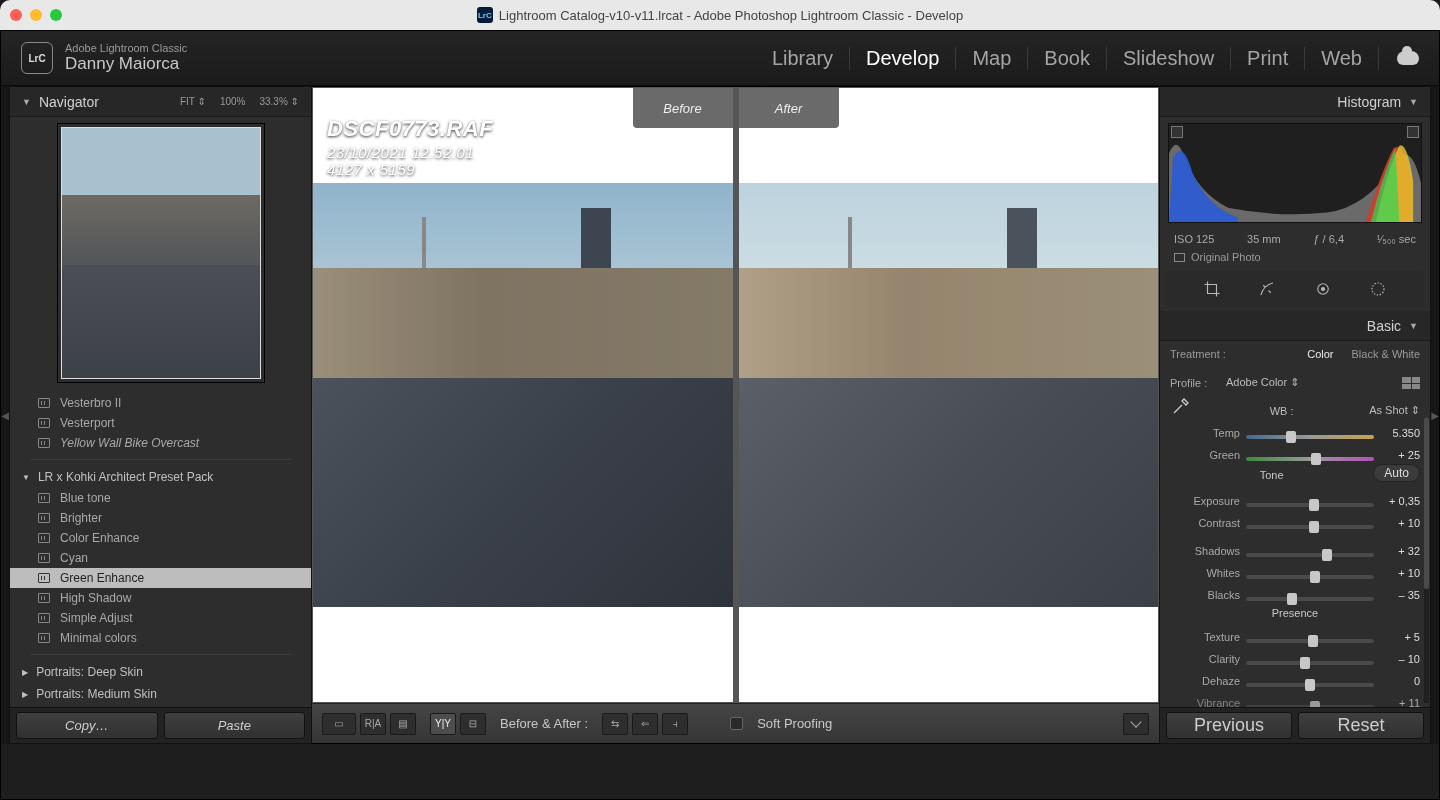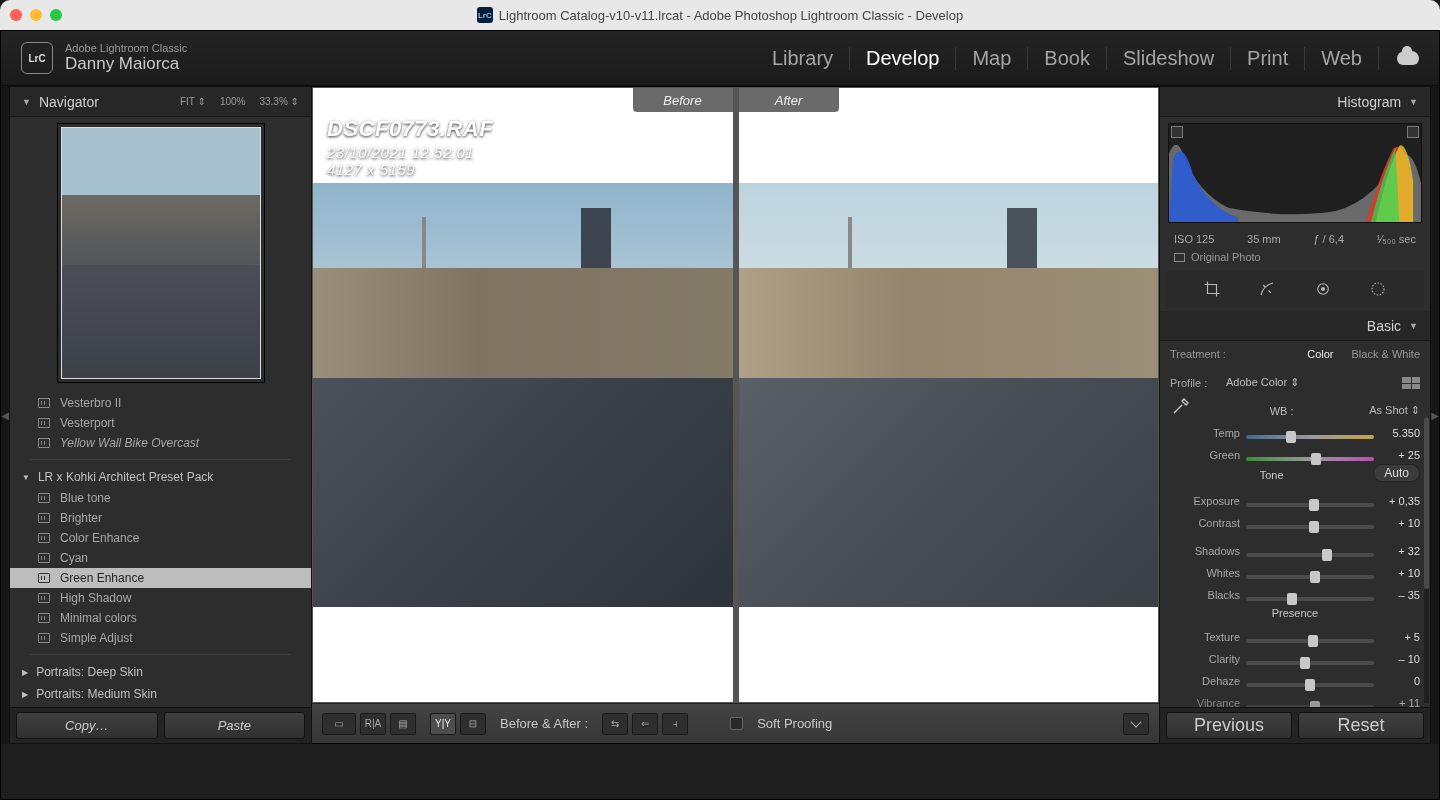--- a/index.html
+++ b/index.html
@@ -48,21 +48,21 @@
 .prow.italic{font-style:italic}
 .pgroup{height:22px;display:flex;align-items:center;padding-left:12px;gap:8px;color:#c0c0c0;font-size:12px}
 .pgroup .tri{font-size:8px}
 .divider{height:1px;background:#3c3c3c;margin:6px 20px}
 
 .lbtns{position:absolute;bottom:0;left:0;right:0;height:36px;display:flex;gap:6px;padding:4px 6px;background:#232323;border-top:1px solid #111}
 .lbtn{flex:1;background:linear-gradient(#3f3f3f,#303030);border:1px solid #111;border-radius:3px;display:flex;align-items:center;justify-content:center;color:#ccc;font-size:13px;font-style:italic;cursor:pointer}
 
 .compare{flex:1;display:flex;gap:6px;padding:1px;background:#555}
 .cpane{flex:1;background:#fff;position:relative;overflow:hidden}
-.ctab{position:absolute;top:0;right:0;width:100px;height:24px;background:rgba(80,80,80,.85);color:#eee;font-size:13px;display:flex;align-items:center;justify-content:center;border-bottom-left-radius:4px;z-index:3;font-style:italic}
+.ctab{position:absolute;top:0;right:0;width:100px;height:40px;background:rgba(80,80,80,.85);color:#eee;font-size:13px;display:flex;align-items:center;justify-content:center;border-bottom-left-radius:4px;z-index:3;font-style:italic}
 .cpane.left .ctab{right:0}
 .cpane.right .ctab{left:0;right:auto;border-radius:0 0 4px 0}
 .cmeta{position:absolute;top:28px;left:14px;color:#fff;font-size:22px;font-weight:600;text-shadow:0 1px 3px rgba(0,0,0,.8);z-index:3;font-style:italic;letter-spacing:.5px}
 .cmeta .l2{font-size:15px;font-weight:500;margin-top:2px}
 .cmeta .l3{font-size:15px;font-weight:500}
 .photo{position:absolute;top:95px;left:0;right:0;bottom:95px}
 .sky{position:absolute;top:0;left:0;right:0;height:32%}
 .bef .sky{background:linear-gradient(#8fb4cc,#b8cdd9)}
 .aft .sky{background:linear-gradient(#bcd3de,#d4e1e6)}
 .bldg{position:absolute;top:20%;left:0;right:0;height:28%}
@@ -206,25 +206,25 @@
         <div class="prow sel">
             <span class="ic"></span>
             <span>Green Enhance</span>
           </div>
         <div class="prow">
             <span class="ic"></span>
             <span>High Shadow</span>
           </div>
         <div class="prow">
             <span class="ic"></span>
+            <span>Simple Adjust</span>
+          </div>
+        <div class="prow">
+            <span class="ic"></span>
             <span>Minimal colors</span>
-          </div>
-        <div class="prow">
-            <span class="ic"></span>
-            <span>Simple Adjust</span>
           </div>
         <div class="divider"></div>
         <div class="pgroup">
             <span class="tri">▶</span>
             <span>Portraits: Deep Skin</span>
           </div>
         <div class="pgroup">
             <span class="tri">▶</span>
             <span>Portraits: Medium Skin</span>
           </div>

